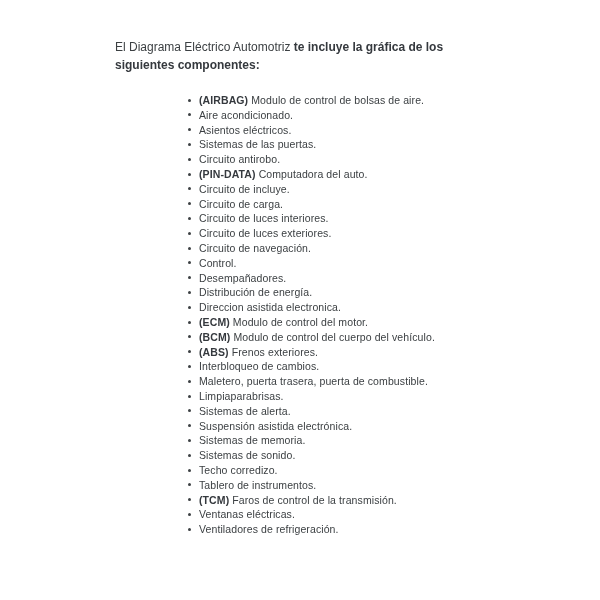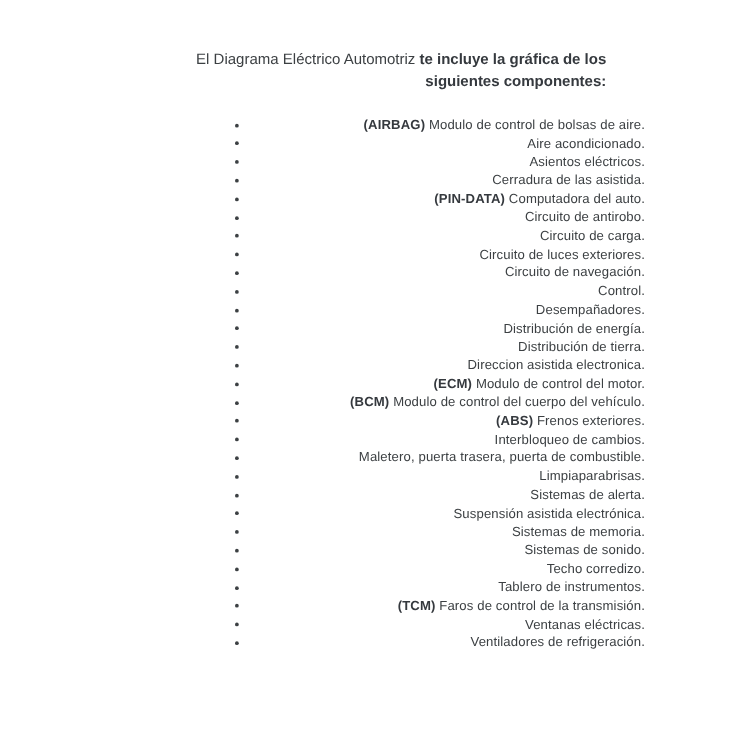--- a/index.html
+++ b/index.html
@@ -12,35 +12,34 @@
     width: 600px;
     height: 600px;
     background: #ffffff;
     overflow: hidden;
     font-family: "Liberation Sans", sans-serif;
     color: #3c4043;
   }
   .title {
     margin: 38px auto 0 auto;
     width: 370px;
-    text-align: right;
+    text-align: left;
     font-size: 12px;
     line-height: 18px;
     color: #3c4043;
   }
   .title .title-bold {
     font-weight: 700;
     color: #35393e;
   }
   .components {
     margin: 21px 0 0 186px;
     padding: 0;
     list-style: none;
     width: 330px;
-    text-align: right;
   }
   .components li {
     position: relative;
     padding-left: 13px;
     margin: 0 0 4.4px 0;
     font-size: 10.5px;
     line-height: 10.4px;
     color: #3c4043;
     letter-spacing: 0.1px;
   }
@@ -63,30 +62,31 @@
 <body>
 
 <div class="page">
   <div class="title">
     <span>El Diagrama Eléctrico Automotriz </span><span class="title-bold">te incluye la gráfica de los siguientes componentes:</span>
   </div>
   <ul class="components">
       <li><strong>(AIRBAG) </strong><span>Modulo de control de bolsas de aire.</span></li>
       <li><span>Aire acondicionado.</span></li>
       <li><span>Asientos eléctricos.</span></li>
-      <li><span>Cerradura de las asistida.</span></li>
+      <li><span>Sistemas de las puertas.</span></li>
+      <li><span>Circuito antirobo.</span></li>
       <li><strong>(PIN-DATA) </strong><span>Computadora del auto.</span></li>
-      <li><span>Circuito de antirobo.</span></li>
+      <li><span>Circuito de incluye.</span></li>
       <li><span>Circuito de carga.</span></li>
+      <li><span>Circuito de luces interiores.</span></li>
       <li><span>Circuito de luces exteriores.</span></li>
       <li><span>Circuito de navegación.</span></li>
       <li><span>Control.</span></li>
       <li><span>Desempañadores.</span></li>
       <li><span>Distribución de energía.</span></li>
-      <li><span>Distribución de tierra.</span></li>
       <li><span>Direccion asistida electronica.</span></li>
       <li><strong>(ECM) </strong><span>Modulo de control del motor.</span></li>
       <li><strong>(BCM) </strong><span>Modulo de control del cuerpo del vehículo.</span></li>
       <li><strong>(ABS) </strong><span>Frenos exteriores.</span></li>
       <li><span>Interbloqueo de cambios.</span></li>
       <li><span>Maletero, puerta trasera, puerta de combustible.</span></li>
       <li><span>Limpiaparabrisas.</span></li>
       <li><span>Sistemas de alerta.</span></li>
       <li><span>Suspensión asistida electrónica.</span></li>
       <li><span>Sistemas de memoria.</span></li>

